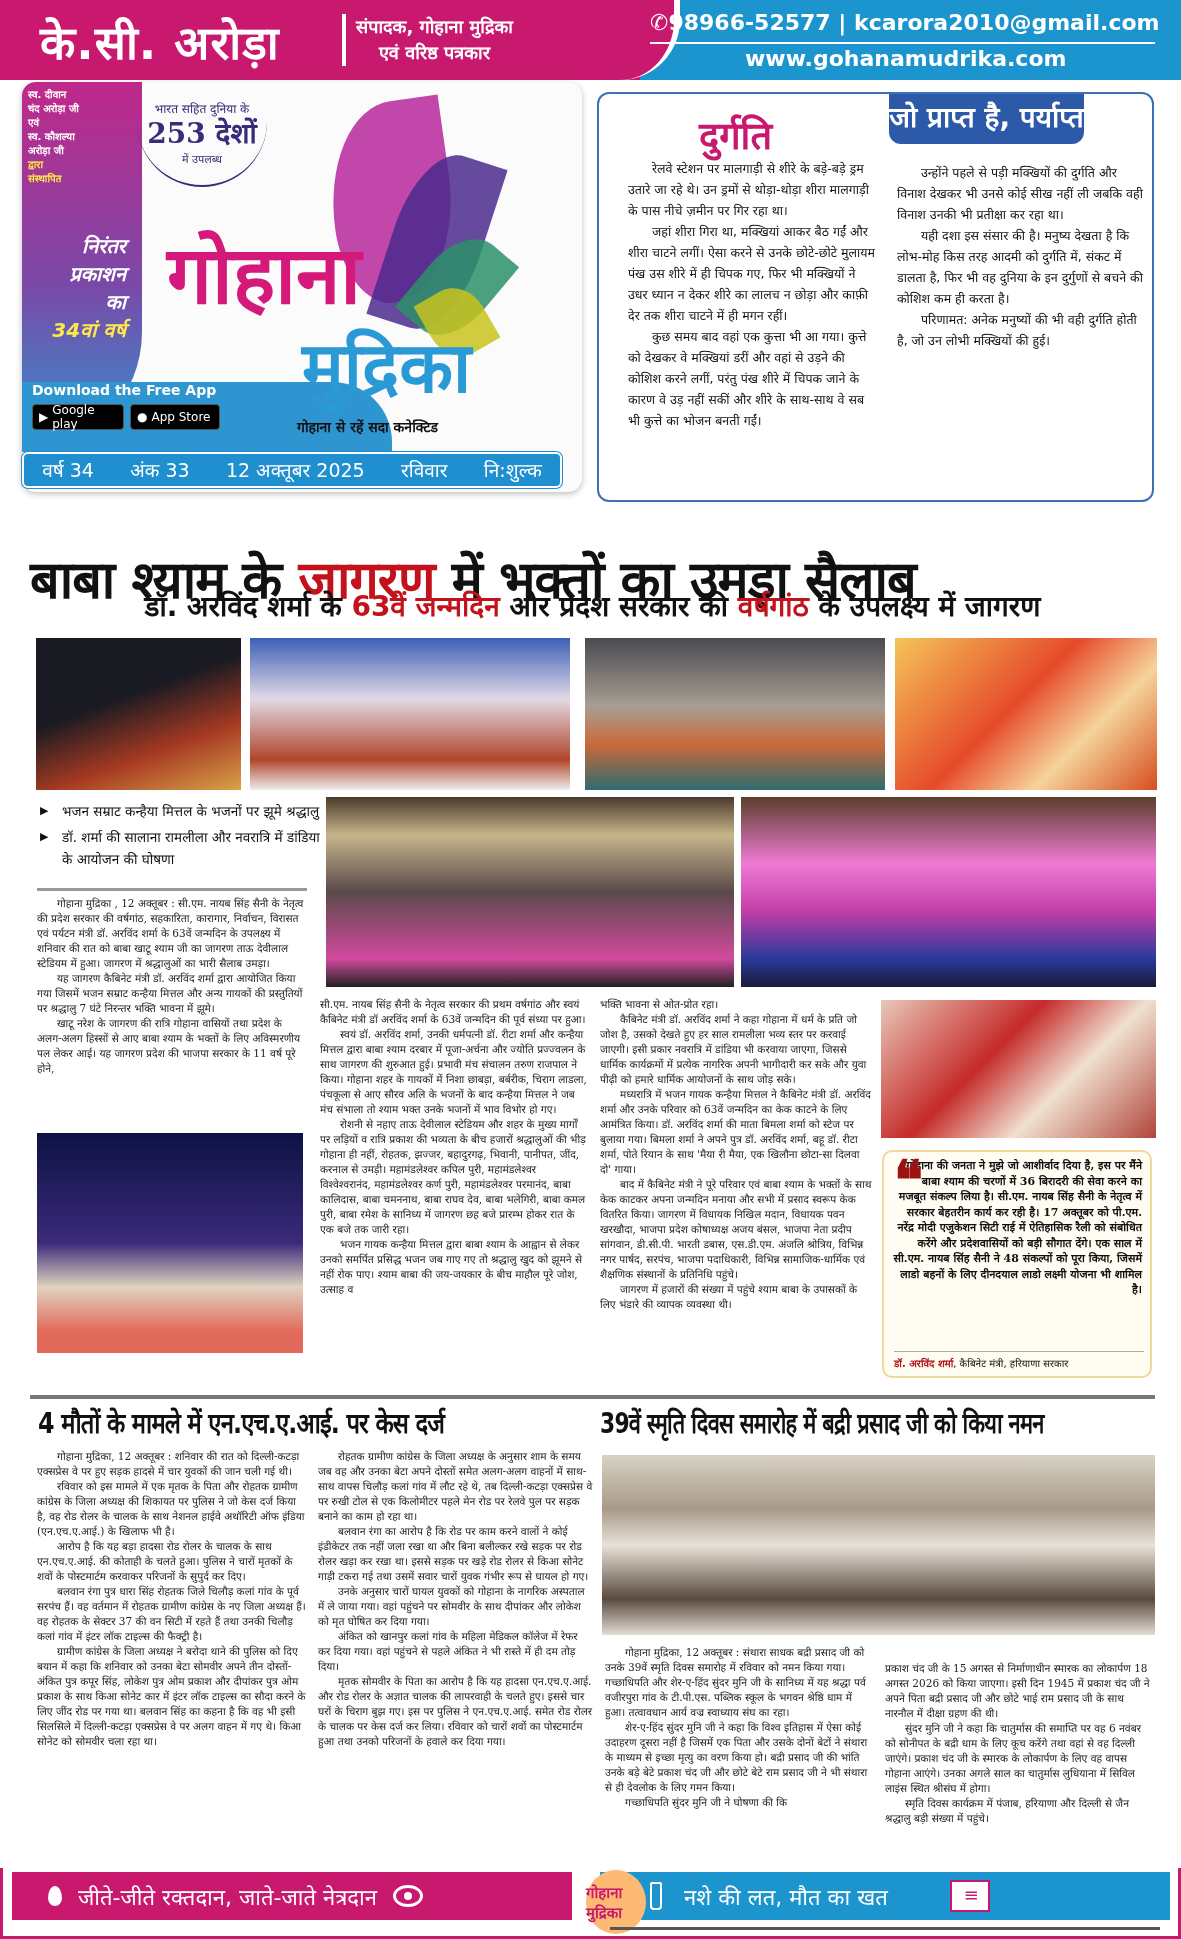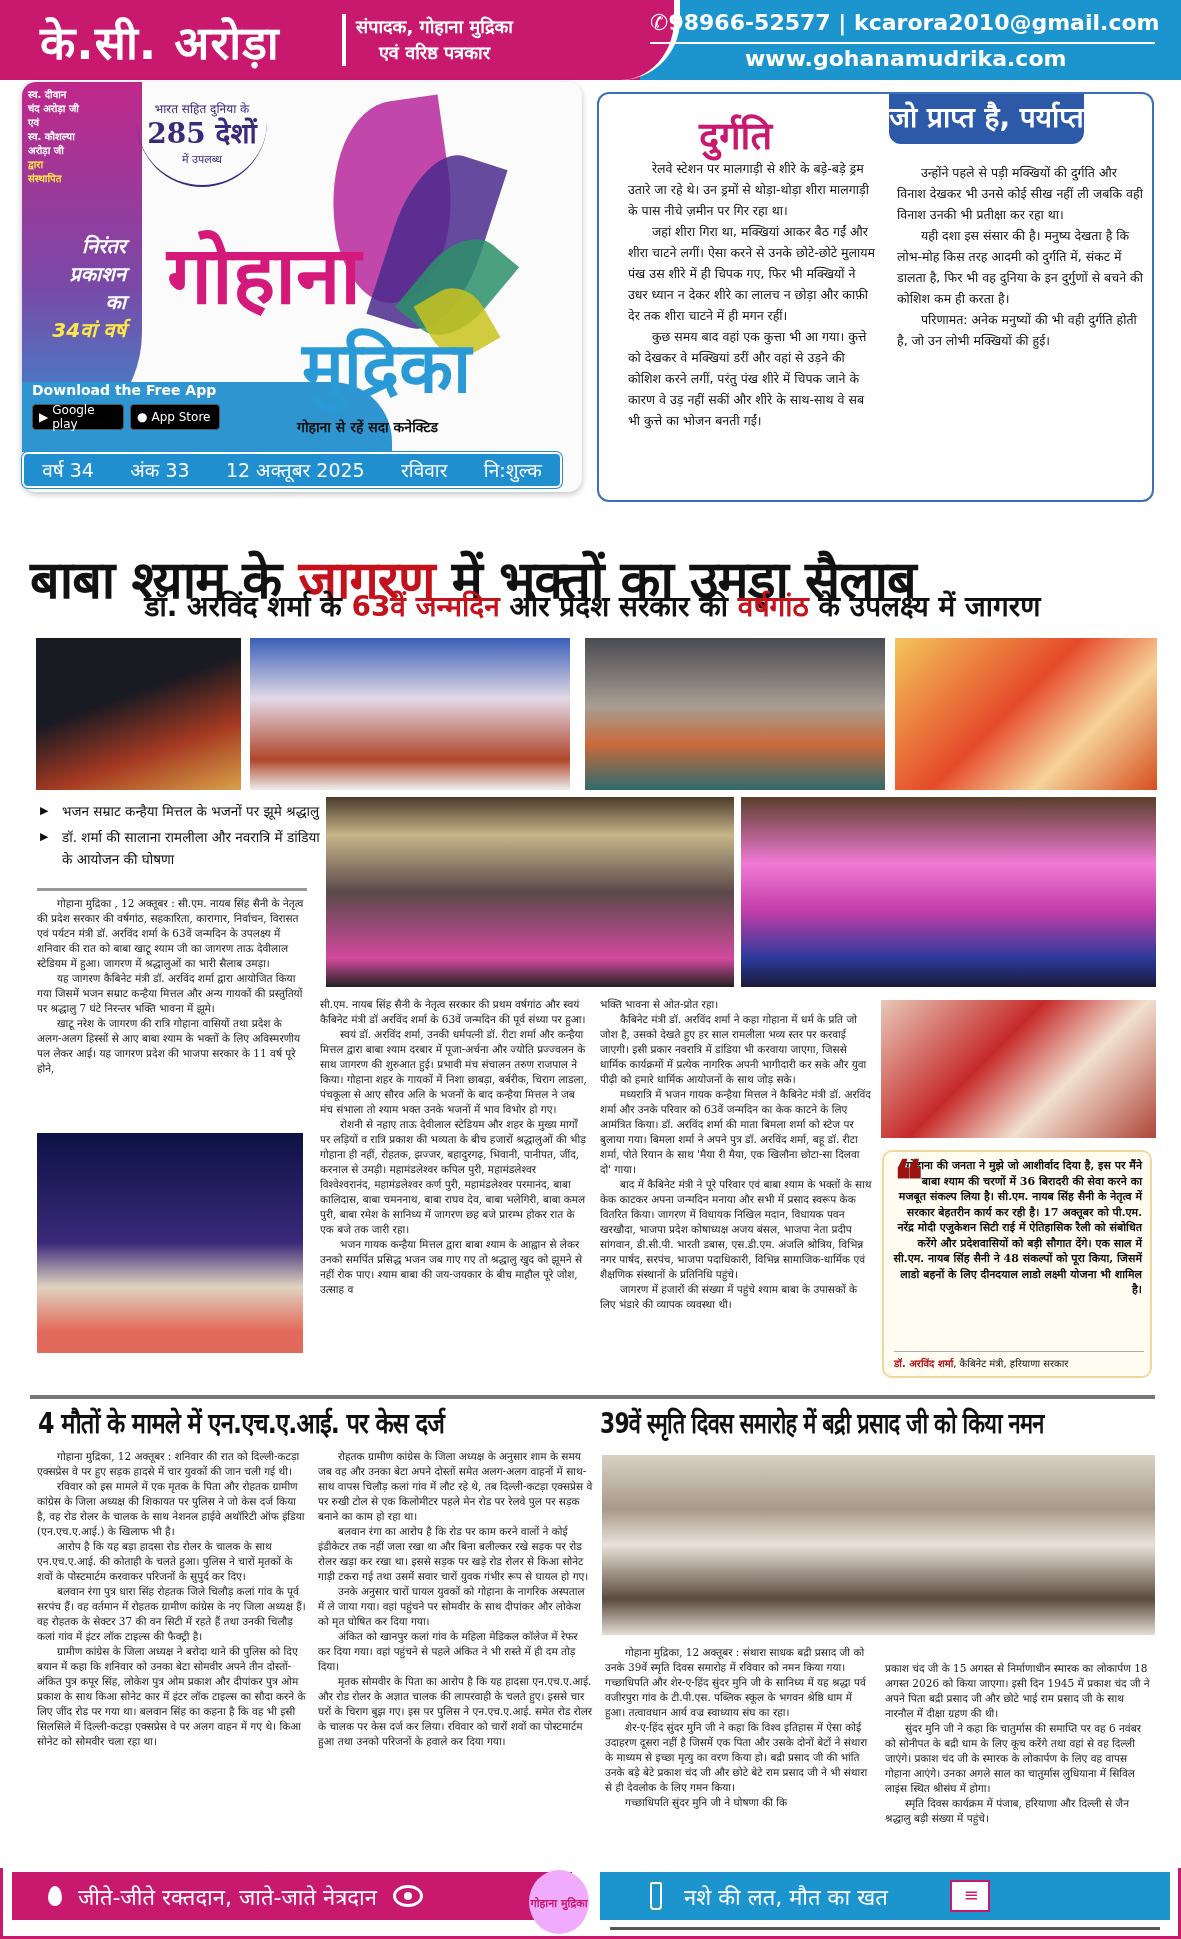--- a/index.html
+++ b/index.html
@@ -93,21 +93,21 @@
   .hl4 { left: 600px; top: 1403px; font-size: 28px; font-weight: bold; letter-spacing: -1px; transform: scaleX(.78); transform-origin: left; }
   .c4 { left: 37px; top: 1449px; width: 270px; }
   .c5 { left: 318px; top: 1449px; width: 275px; }
   .c6 { left: 605px; top: 1645px; width: 270px; }
   .c7 { left: 885px; top: 1645px; width: 270px; margin-top: 16px; }
 
   
   .ft-frame { left: 0; top: 1868px; width: 1181px; height: 71px; border: 3px solid #c8196e; border-top: none; }
   .ft-pink { left: 12px; top: 1872px; width: 560px; height: 48px; background: #c8196e; color: #fff; font-size: 22px; display: flex; align-items: center; padding-left: 36px; gap: 16px; text-align: center; }
   .ft-blue { left: 600px; top: 1872px; width: 570px; height: 48px; background: #1c95cf; color: #fff; font-size: 22px; display: flex; align-items: center; padding-left: 50px; gap: 22px; }
-  .ft-logo { left: 529px; top: 1870px; width: 60px; height: 64px; border-radius: 50%; background: #f0abfc; font-size: 11px; color: #c8196e; display: flex; align-items: center; justify-content: center; font-weight: bold; }
+  .ft-logo { left: 586px; top: 1870px; width: 60px; height: 64px; border-radius: 50%; background: #fdba74; font-size: 15px; color: #c8196e; display: flex; align-items: center; justify-content: center; font-weight: bold; }
   .ft-line { left: 610px; top: 1927px; width: 550px; height: 3px; background: #555; }
   .drop { width: 14px; height: 20px; background: #fff; border-radius: 50% 50% 50% 50% / 60% 60% 40% 40%; }
   .eye { width: 30px; height: 22px; border: 3px solid #fff; border-radius: 50%; display: flex; align-items: center; justify-content: center; }
   .eye::after { content: ""; width: 8px; height: 8px; background: #fff; border-radius: 50%; }
   .mail { width: 40px; height: 32px; background: #fff; border: 2px solid #c8196e; margin-left: 40px; position: relative; }
   .mail::after { content: "≡"; position: absolute; left: 12px; top: 2px; color: #c8196e; font-size: 18px; }
   .bottle { width: 12px; height: 28px; border: 2px solid #fff; border-radius: 2px 2px 4px 4px; }
 </style>
 </head>
 <body>
@@ -151,21 +151,21 @@
   <div class="abs store gplay">
     <span>▶</span>
     <span>Google play</span>
   </div>
   <div class="abs store astore">
     <span>●</span>
     <span>App Store</span>
   </div>
   <div class="abs avail">
     <div class="a1">भारत सहित दुनिया के</div>
-    <div class="a2">285 देशों</div>
+    <div class="a2">253 देशों</div>
     <div class="a3">में उपलब्ध</div>
   </div>
   <div class="abs petal p1"></div>
   <div class="abs petal p2"></div>
   <div class="abs petal p3"></div>
   <div class="abs petal p4"></div>
   <div class="abs logo1">गोहाना</div>
   <div class="abs logo2">मुद्रिका</div>
   <div class="abs tagline">गोहाना से रहें सदा कनेक्टिड</div>
 </div>

